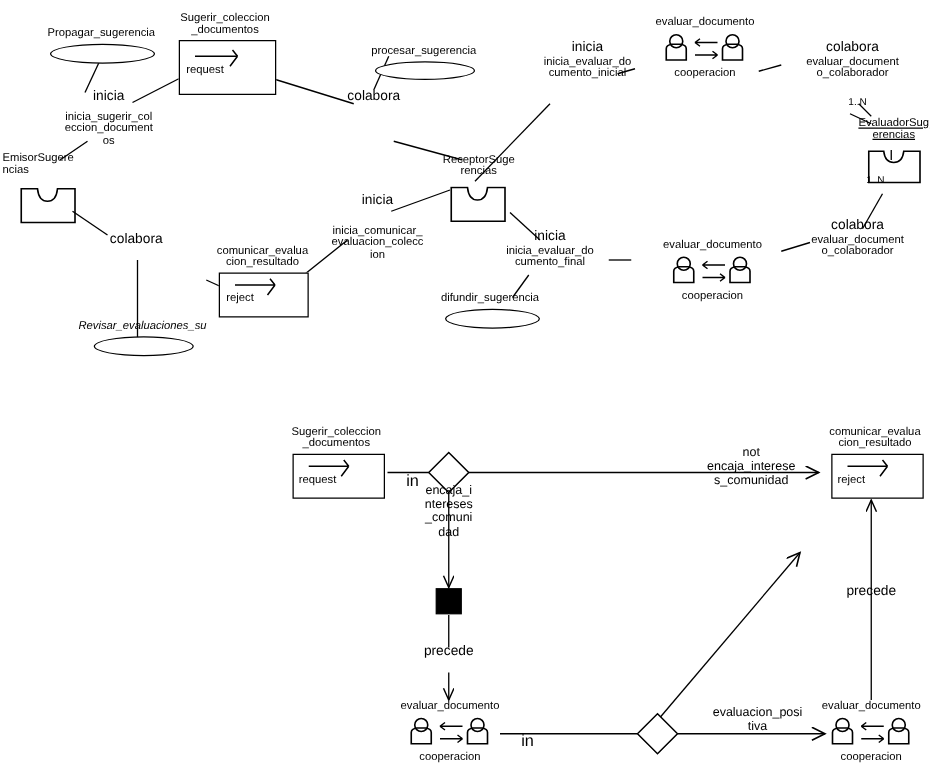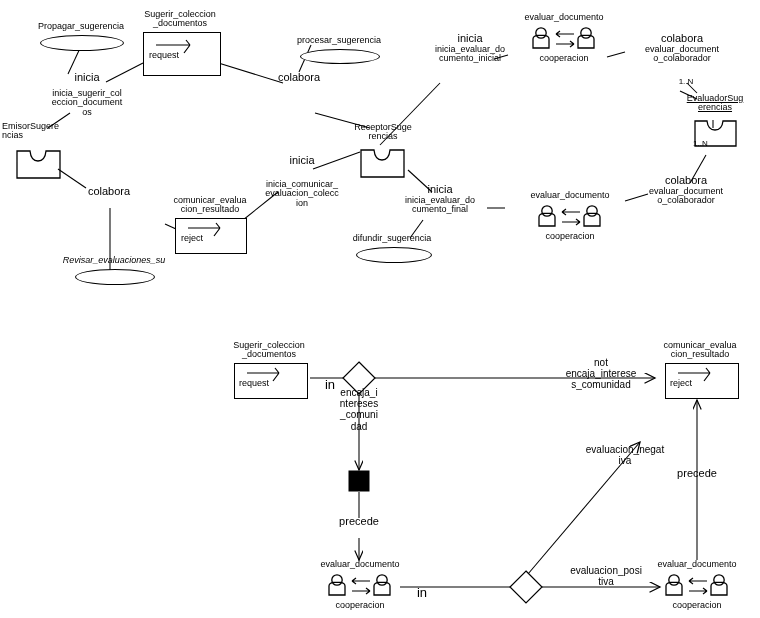--- a/index.html
+++ b/index.html
@@ -297,22 +297,20 @@
 
   <div class="lbl mid" style="left:410px;top:586px;width:24px;">in</div>
 
   <svg width="36" height="36" viewBox="0 0 36 36" style="position:absolute;left:508px;top:569px;">
     <path d="M18,2 L34,18 L18,34 L2,18 Z" fill="#fff" stroke="#000" stroke-width="1.2"></path>
   </svg>
 
   <div class="lbl t9" style="left:560px;top:565px;width:92px;line-height:1.12;">evaluacion_posi
 tiva</div>
 
-  <div class="lbl t9" style="left:577px;top:444px;width:96px;line-height:1.12;">evaluacion_negat
-iva</div>
 
   <div class="lbl big" style="left:651px;top:468px;width:92px;">precede</div>
 
   <div class="node" style="left:651px;top:560px;width:92px;">
     <div class="lbl t8" style="position:relative;width:92px;">evaluar_documento</div>
     <svg width="70" height="30" viewBox="0 0 70 30" style="position:absolute;left:12px;top:13px;">
       <circle cx="11" cy="7" r="5.2" fill="none" stroke="#000" stroke-width="1.3"></circle>
       <path d="M3,22 L3,13 Q3,10 7.5,9.4 L14.5,9.4 Q19,10 19,13 L19,22 Z" fill="none" stroke="#000" stroke-width="1.3"></path>
       <circle cx="56" cy="7" r="5.2" fill="none" stroke="#000" stroke-width="1.3"></circle>
       <path d="M48,22 L48,13 Q48,10 52.5,9.4 L59.5,9.4 Q64,10 64,13 L64,22 Z" fill="none" stroke="#000" stroke-width="1.3"></path>

